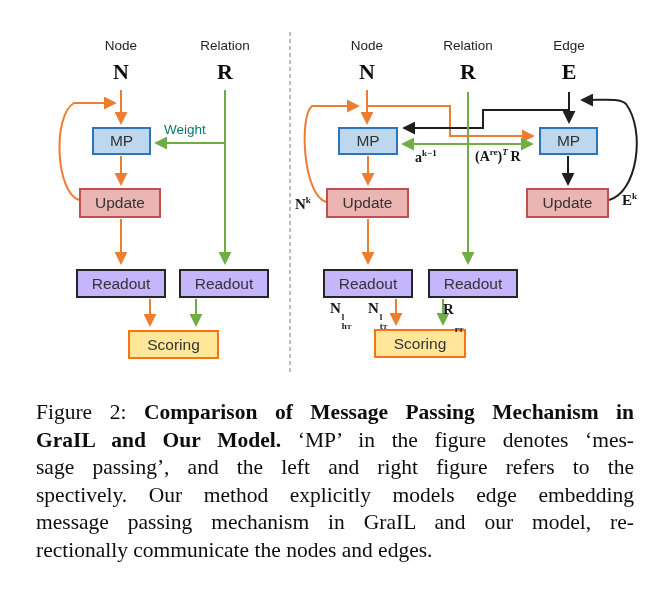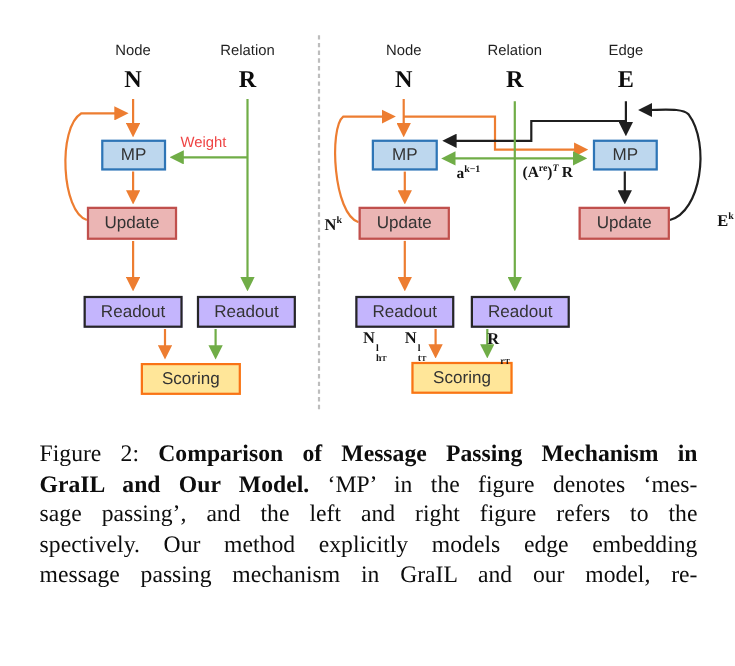--- a/index.html
+++ b/index.html
@@ -10,21 +10,21 @@
   .collabel { position:absolute; text-align:center; font-size:13.5px; color:#1f1f1f;
               font-family:"Liberation Sans", sans-serif; }
   .symbol { position:absolute; text-align:center; font-size:22px; font-weight:bold;
             color:#0c0c0c; font-family:"Liberation Serif", serif; line-height:1; }
   .box { position:absolute; box-sizing:border-box; display:flex; align-items:center;
          justify-content:center; font-size:15.5px; color:#333333; background:#c4b5fd;
          border:2px solid #262626; }
   .mp      { background:#BDD7EE; border:2px solid #2E75B6; }
   .update  { background:#EBB5B4; border:2px solid #C0504D;text-align:right; }
   .scoring { background:#FFE699; border:2px solid #f97316; }
-  .weight  { position:absolute; font-size:13.5px; color:#ef4444; }
+  .weight  { position:absolute; font-size:13.5px; color:#0f766e; }
   .mathlab { position:absolute; font-family:"Liberation Serif", serif; font-weight:bold;
              color:#141414; font-size:15px; line-height:1; white-space:nowrap; }
   .mathlab.small { font-size:14px; }
   .mathlab sup { font-size:9px; font-weight:bold; }
   .mathlab .it { font-style:italic; }
   .stack { display:inline-flex; flex-direction:column; align-items:flex-start;
            vertical-align:-7px; line-height:1; margin-left:1px; }
   .stack .top { font-size:9px; }
   .stack .bot { font-size:9px; }
   .tiny { font-size:7px; }
@@ -108,21 +108,21 @@
 
   <div class="box mp" style="left:322px;top:127px;width:60px;height:28px">MP</div>
   <div class="box mp" style="left:523px;top:127px;width:59px;height:28px">MP</div>
   <div class="box update" style="left:310px;top:188px;width:83px;height:30px">Update</div>
   <div class="box update" style="left:510px;top:188px;width:83px;height:30px">Update</div>
   <div class="box" style="left:307px;top:269px;width:90px;height:29px">Readout</div>
   <div class="box" style="left:412px;top:269px;width:90px;height:29px">Readout</div>
   <div class="box scoring" style="left:358px;top:329px;width:92px;height:29px">Scoring</div>
 
   <span class="mathlab" style="left:279px;top:196px"><span>N</span><sup>k</sup></span>
-  <span class="mathlab" style="left:636px;top:192px"><span>E</span><sup>k</sup></span>
+  <span class="mathlab" style="left:606px;top:192px"><span>E</span><sup>k</sup></span>
   <span class="mathlab small" style="left:399px;top:149px"><span>a</span><sup>k−1</sup></span>
   <span class="mathlab small" style="left:459px;top:148px"><span>(A</span><sup>re</sup><span>)</span><sup class="it">T</sup> <span>R</span></span>
   <span class="mathlab" style="left:314px;top:301px"><span>N</span><span class="stack">
         <span class="top">l</span>
         <span class="bot"><span>h</span><span class="tiny">T</span></span>
       </span></span>
   <span class="mathlab" style="left:352px;top:301px"><span>N</span><span class="stack">
         <span class="top">l</span>
         <span class="bot"><span>t</span><span class="tiny">T</span></span>
       </span></span>
@@ -131,13 +131,14 @@
         <span class="bot"><span>r</span><span class="tiny">T</span></span>
       </span></span>
 </div>
 
 <div class="caption">
   <div class="cap-line"><span>Figure 2: </span><b>Comparison of Message Passing Mechanism in</b></div>
   <div class="cap-line"><b>GraIL and Our Model.</b><span> ‘MP’ in the figure denotes ‘mes-</span></div>
   <div class="cap-line">sage passing’, and the left and right figure refers to the</div>
   <div class="cap-line">spectively. Our method explicitly models edge embedding</div>
   <div class="cap-line">message passing mechanism in GraIL and our model, re-</div>
+  <div class="cap-line last">rectionally communicate the nodes and edges.</div>
 </div>
 
 </body></html>

